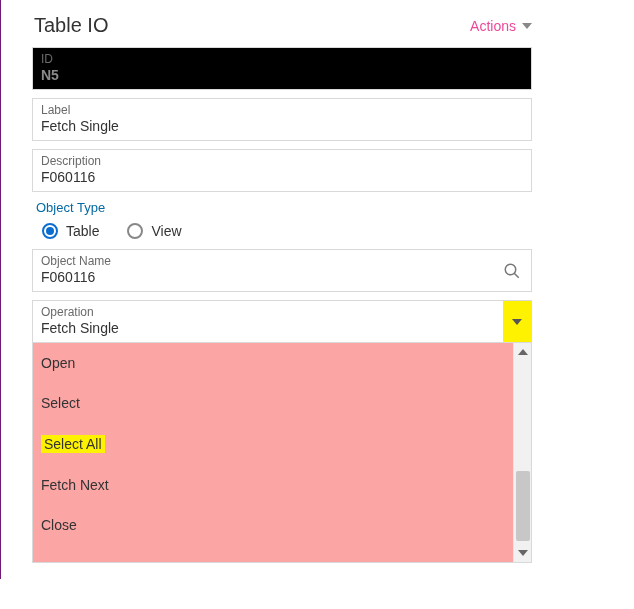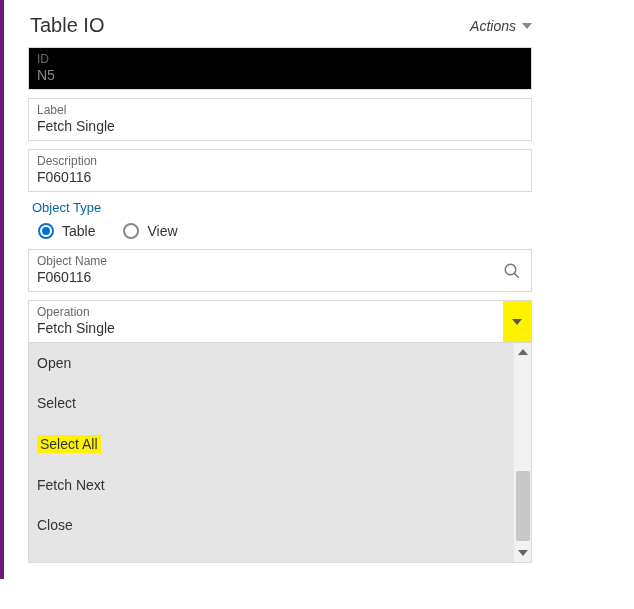--- a/index.html
+++ b/index.html
@@ -5,42 +5,41 @@
   * { box-sizing: border-box; }
   body {
     margin: 0;
     font-family: Arial, Helvetica, sans-serif;
     font-size: 13px;
     color: #333;
     background: #fff;
   }
   .panel {
     width: 546px;
-    padding: 8px 14px 16px 24px;
-    border-left: 4px solid #701a75;
+    padding: 8px 14px 16px 31px;
+    border-left: 1px solid #701a75;
   }
   .header-row {
     display: flex;
     justify-content: space-between;
     align-items: center;
     padding: 6px 0 10px 2px;
   }
   .page-title {
     font-size: 20px;
     font-weight: 400;
     color: #333;
   }
   .actions-btn {
     display: flex;
     align-items: center;
     gap: 6px;
     font-size: 14px;
-    color: #404040;
-    cursor: pointer;
-    font-style: italic;
+    color: #ec4899;
+    cursor: pointer;
   }
   .actions-caret {
     width: 0; height: 0;
     border-left: 5px solid transparent;
     border-right: 5px solid transparent;
     border-top: 6px solid #888;
   }
   .field-box {
     border: 1px solid #d9d9d9;
     padding: 4px 8px 6px 8px;
@@ -55,20 +54,21 @@
     font-size: 12px;
     color: #6a6a6a;
     margin-bottom: 1px;
   }
   .field-value {
     font-size: 14px;
     color: #333;
   }
   .field-box.readonly .field-value {
     color: #8a8a8a;
+    font-weight: bold;
   }
   .plain-label {
     font-size: 13px;
     color: #0369a1;
     margin: 4px 0 6px 4px;
   }
   .radio-row {
     display: flex;
     align-items: flex-end;
     gap: 28px;
@@ -120,21 +120,21 @@
     width: 0; height: 0;
     border-left: 5px solid transparent;
     border-right: 5px solid transparent;
     border-top: 6px solid #555;
   }
   .dropdown-panel {
     position: relative;
     border: 1px solid #d9d9d9;
     border-top: none;
     margin-top: -8px;
-    background: #e5e5e5;
+    background: #fca5a5;
     height: 220px;
     overflow: hidden;
   }
   .dropdown-list {
     position: absolute;
     left: 0; right: 20px; top: 0; bottom: 0;
     overflow: hidden;
   }
   .dropdown-item {
     padding: 12px 8px;

